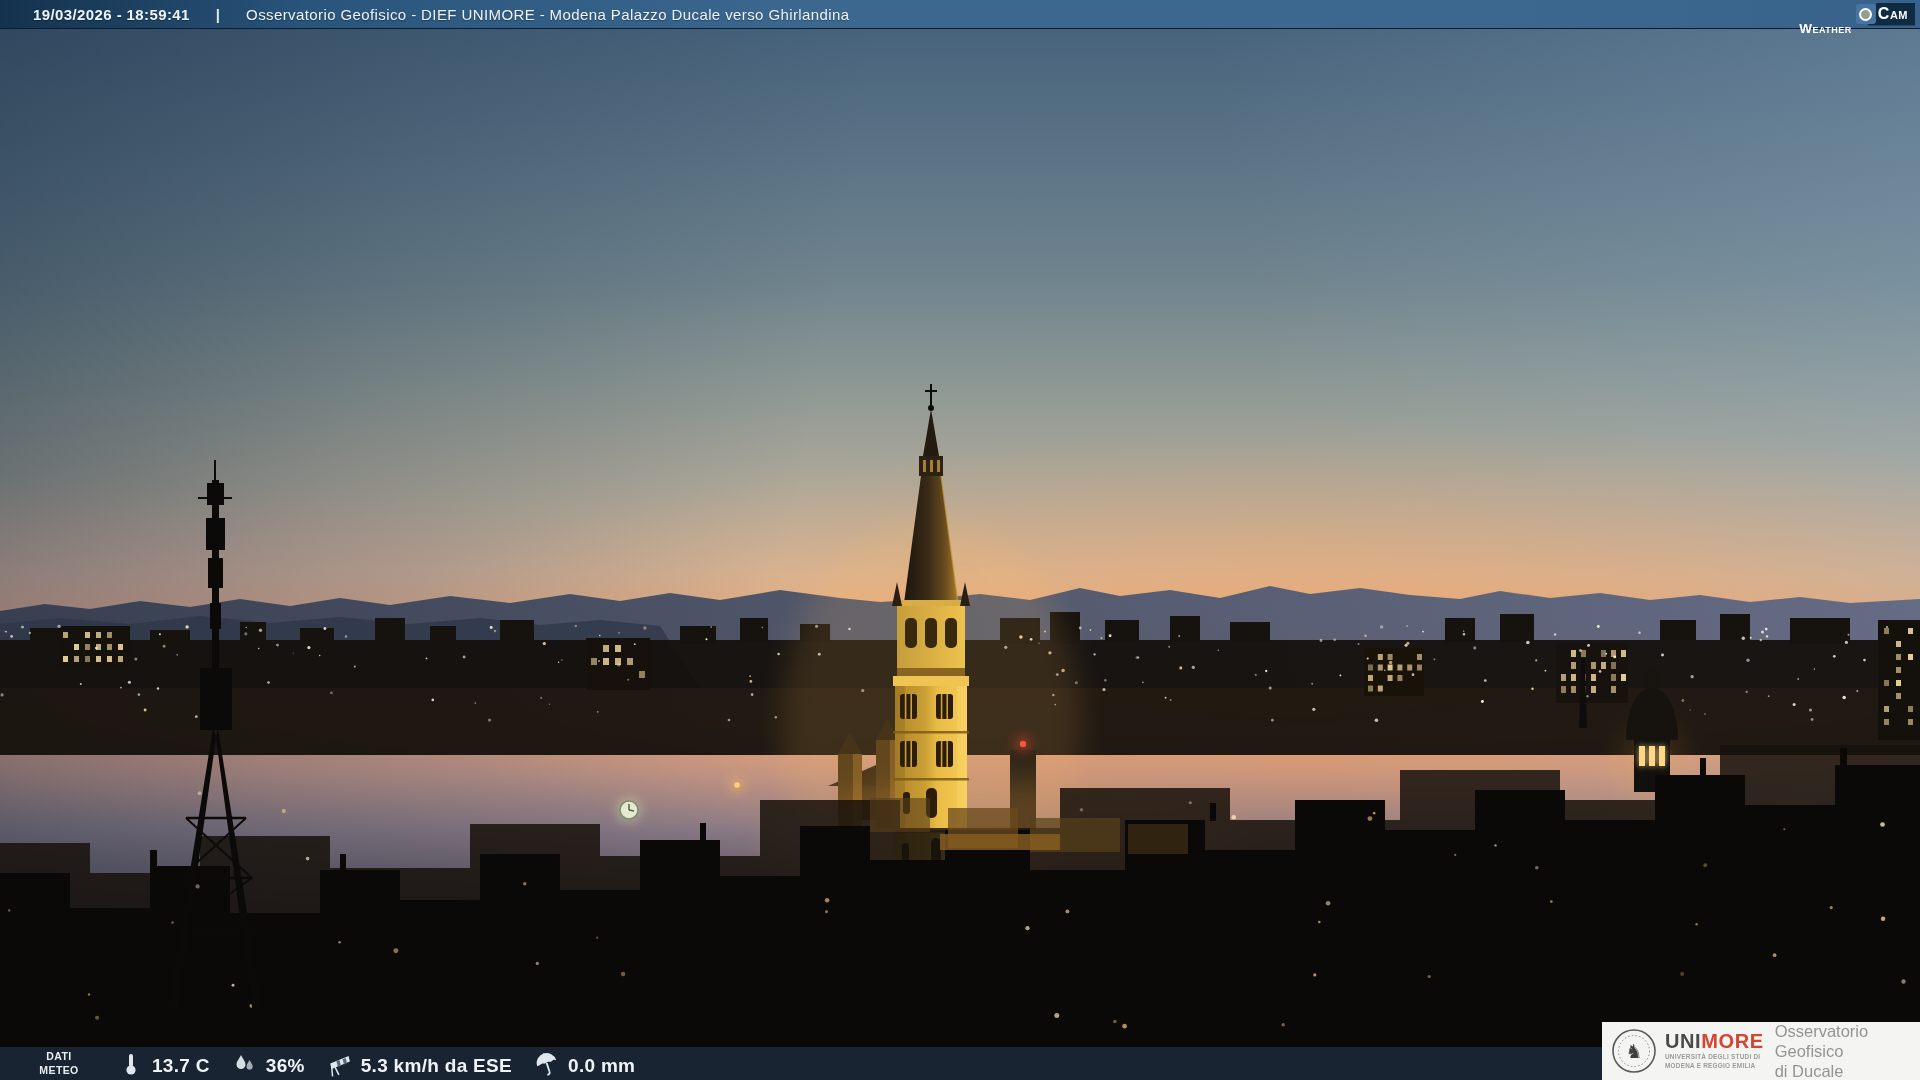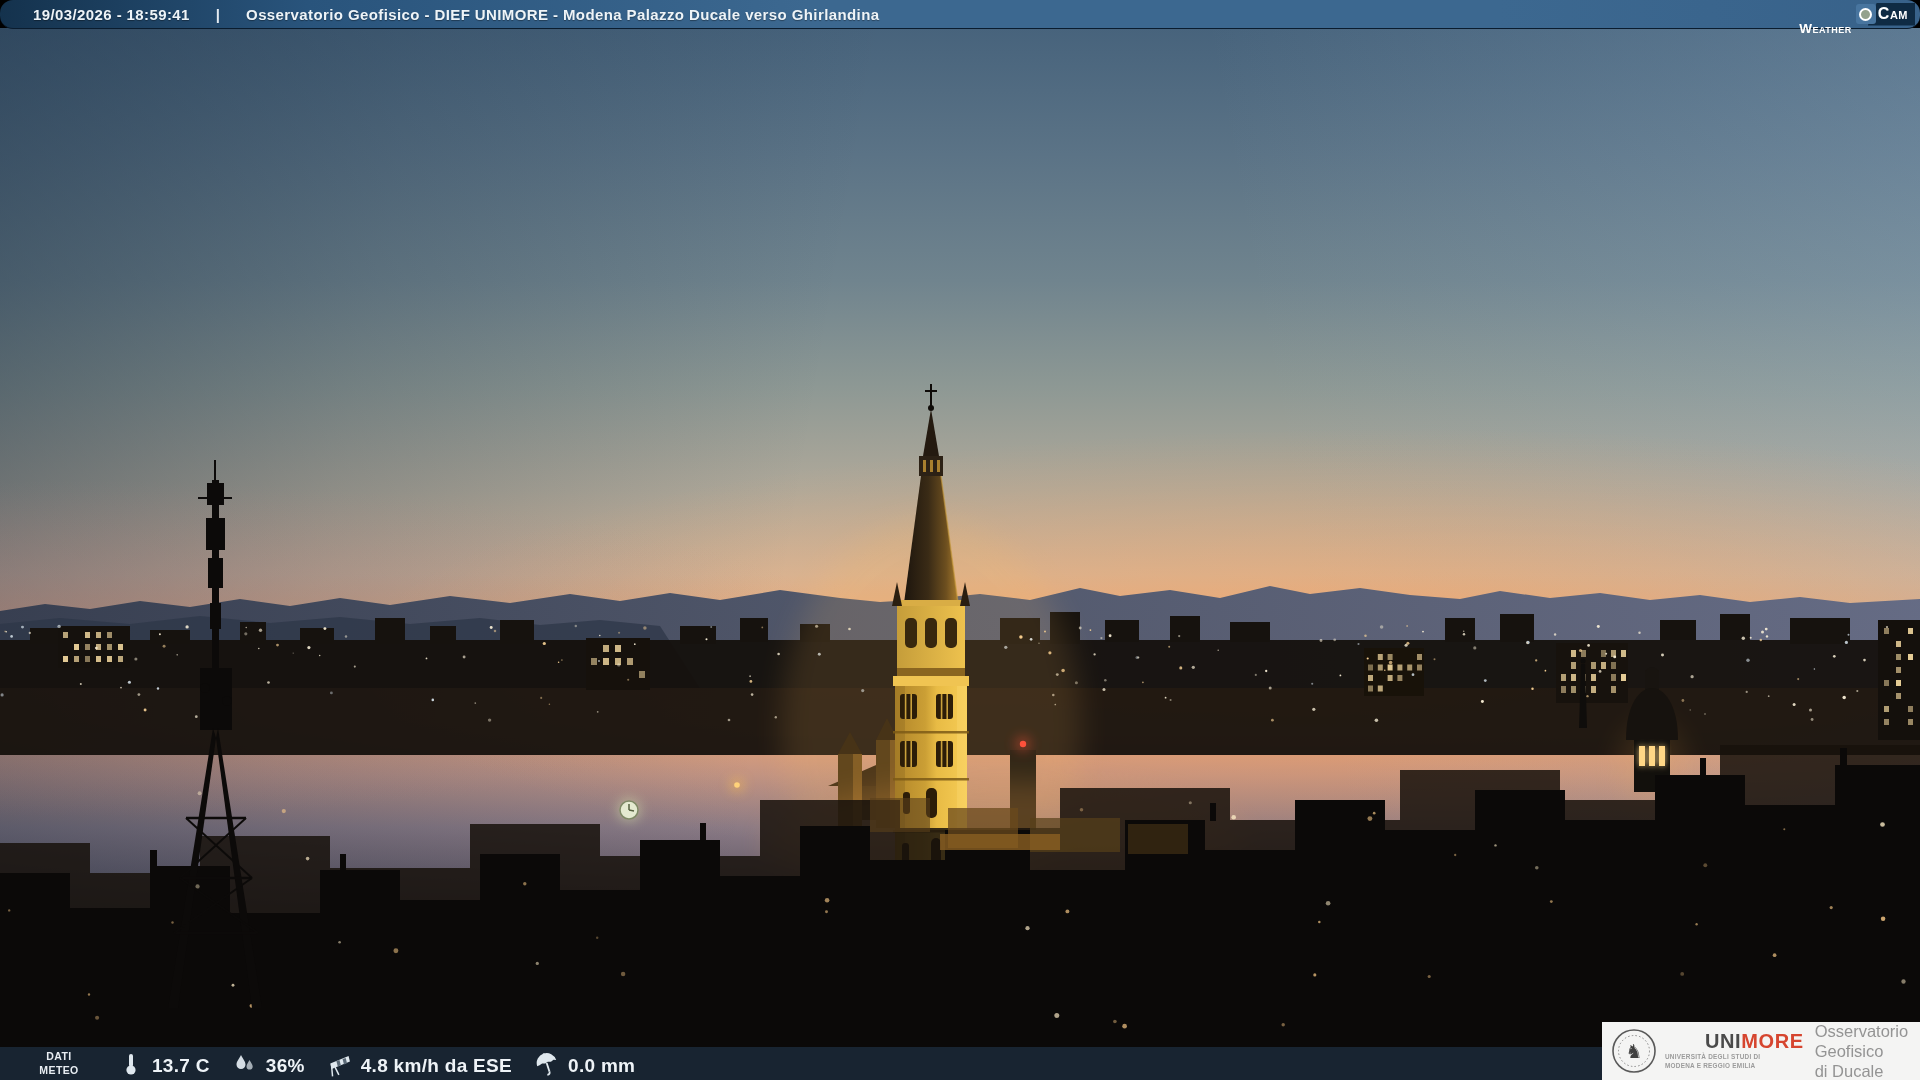--- a/index.html
+++ b/index.html
@@ -4,25 +4,25 @@
 <style>
   html,body{margin:0;padding:0;background:#000;}
   body{width:1920px;height:1080px;overflow:hidden;position:relative;
        font-family:"Liberation Sans","DejaVu Sans",sans-serif;}
   .frame{position:absolute;inset:0;}
 
   
   .topbar{position:absolute;top:0;left:0;width:1920px;height:28px;
     background:linear-gradient(90deg,var(--topbar-left) 0%,#29547c 16%,var(--topbar-mid) 42%,var(--topbar-mid) 78%,var(--topbar-right) 100%);
     border-bottom:1px solid #0a1c2e;
-    display:flex;align-items:center;color:#eef4f8;border-radius:13px;}
+    display:flex;align-items:center;color:#eef4f8;}
   .topbar .ts{margin-left:33px;font-size:15px;font-weight:bold;letter-spacing:.4px;
     text-shadow:0 1px 1px rgba(0,0,0,.35);white-space:nowrap;}
   .topbar .sep{margin:0 26px;font-size:15px;font-weight:bold;opacity:.95;}
-  .topbar .title{font-size:15px;font-weight:bold;letter-spacing:.4px;
+  .topbar .title{font-size:15px;font-weight:normal;letter-spacing:.4px;
     text-shadow:0 1px 1px rgba(0,0,0,.35);white-space:nowrap;}
   .wcam{position:absolute;right:5px;top:1px;height:26px;display:flex;align-items:center;}
   .wcam .w1{font-size:13.5px;font-weight:600;color:#fff;letter-spacing:.5px;font-variant:small-caps;margin-top:29px;}
   .wcam .tile{width:20px;height:20px;margin:0 -3px 0 4px;border-radius:3px;
     background:var(--weathercam-tile);display:flex;align-items:center;justify-content:center;z-index:1;}
   .wcam .lens{width:13px;height:13px;border-radius:50%;background:#93a18c;
     border:2.5px solid #fff;box-sizing:border-box;}
   .wcam .w2{font-size:16px;font-weight:800;color:#fff;letter-spacing:.5px;font-variant:small-caps;
     background:var(--weathercam-chip);padding:2px 7px 3px 10px;
     clip-path:polygon(9px 0,100% 0,100% 100%,0 100%);margin-left:-5px;}
@@ -46,21 +46,21 @@
   .wb-group{display:flex;align-items:flex-end;gap:8px;margin-left:22px;}
   .wb-group .val{font-size:19px;font-weight:bold;letter-spacing:.3px;white-space:nowrap;}
   .wb-ico{display:flex;align-items:center;justify-content:center;width:26px;height:26px;}
 
   
   .credit{position:absolute;right:0;bottom:0;width:318px;height:58px;background:#f4f4f3;
     display:flex;align-items:center;}
   .credit .seal{margin-left:9px;flex:0 0 auto;}
   .credit .wordmark{margin-left:8px;display:flex;flex-direction:column;justify-content:center;}
   .credit .uni{font-size:20px;font-weight:bold;letter-spacing:.6px;line-height:1;}
-  .credit .uni .p1{color:var(--logo-gray);margin-left:40px;}
+  .credit .uni .p1{color:var(--logo-gray);}
   .credit .uni .p2{color:var(--unimore-red);text-align:center;}
   .credit .sub{font-size:6.4px;color:#9b9b9b;letter-spacing:.25px;line-height:1.35;margin-top:2px;
     font-weight:bold;}
   .credit .org{margin-left:11px;font-size:16.5px;color:var(--text-gray);line-height:1.22;}
 </style>
 </head>
 <body>
 
 <div class="frame">
 
@@ -628,21 +628,21 @@
         <svg width="28" height="26" viewBox="0 0 28 26">
           <g transform="rotate(-14 14 13)">
             <polygon points="4,10 25,7 25,13 4,16" fill="#dfe8ee"></polygon>
             <polygon points="11,9 14.5,8.6 14.5,14.6 11,15.1" fill="#5b6a77"></polygon>
             <polygon points="18,8.5 21.5,8.1 21.5,14.1 18,14.6" fill="#5b6a77"></polygon>
             <line x1="5" y1="11" x2="3" y2="24" stroke="#dfe8ee" stroke-width="1.6"></line>
             <line x1="8" y1="15" x2="10" y2="24" stroke="#dfe8ee" stroke-width="1.6"></line>
           </g>
         </svg>
       </span>
-      <span class="val">4.8 km/h da ESE</span>
+      <span class="val">5.3 km/h da ESE</span>
     </div>
 
     <div class="wb-group">
       <span class="wb-ico">
         <svg width="26" height="26" viewBox="0 0 26 26">
           <g transform="rotate(-18 13 13)">
             <path d="M3 12 A10 10 0 0 1 23 12 L20.5 11 L17.5 12 L14.5 11 L11.5 12 L8.5 11 L5.5 12 Z" fill="#dfe8ee"></path>
             <line x1="13" y1="12" x2="13" y2="21" stroke="#dfe8ee" stroke-width="1.8"></line>
             <path d="M13 21 q0 3 -3 2.4" fill="none" stroke="#dfe8ee" stroke-width="1.8"></path>
             <line x1="13" y1="2" x2="13" y2="4" stroke="#dfe8ee" stroke-width="1.8"></line>

